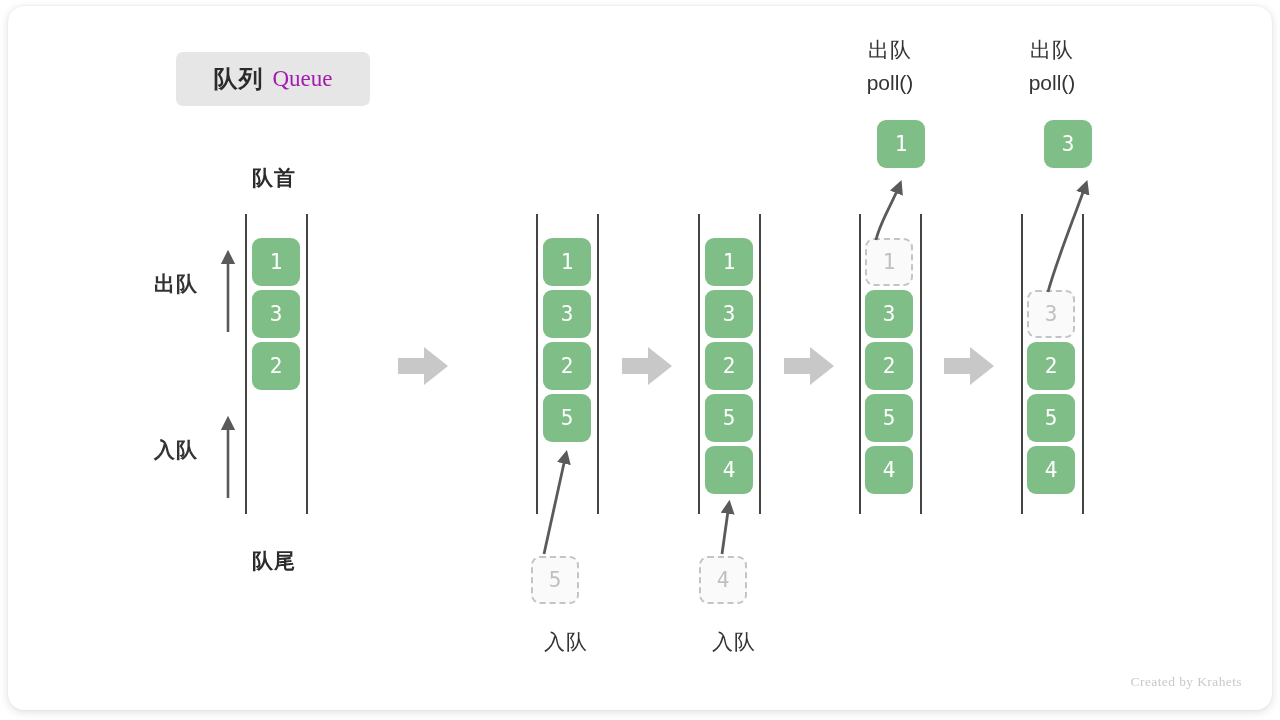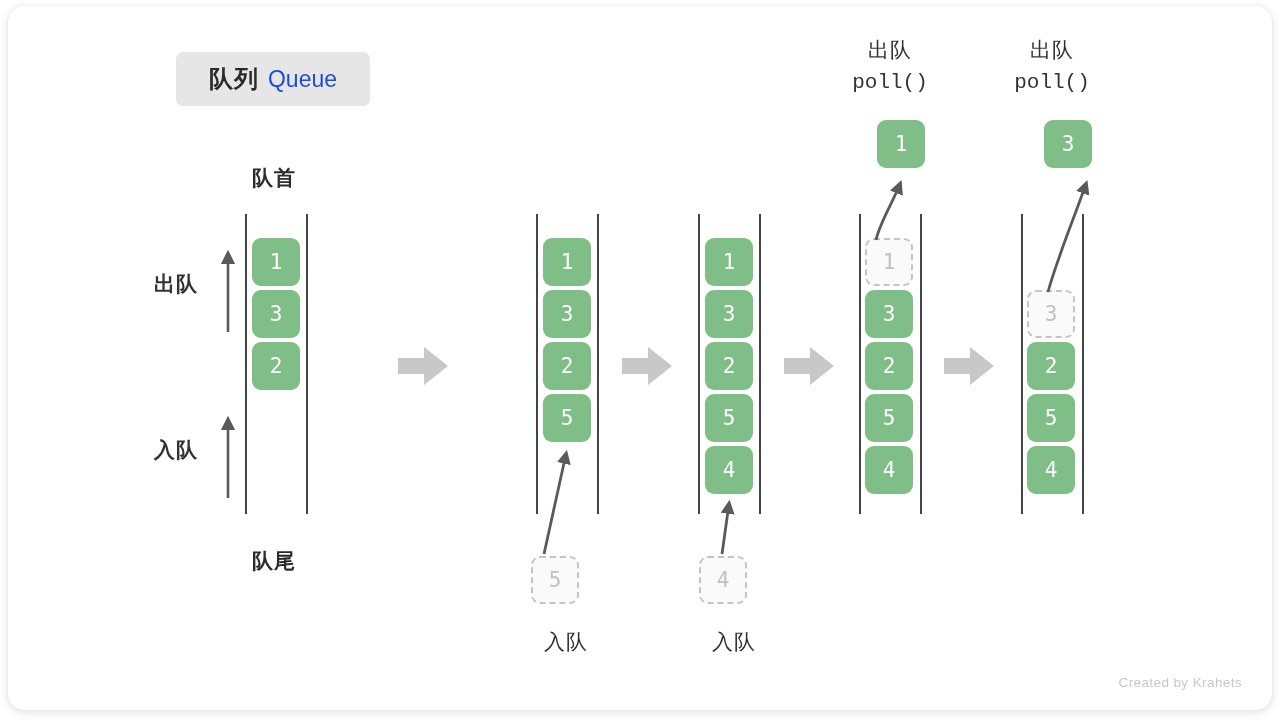--- a/index.html
+++ b/index.html
@@ -40,23 +40,23 @@
     justify-content: center;
     gap: 9px;
   }
   .title-cn {
     font-size: 24px;
     font-weight: bold;
     color: #2b2b2b;
     letter-spacing: 1px;
   }
   .title-en {
-    font-family: Liberation Sans, sans-serif;
+    font-family: Liberation Serif, serif;
     font-size: 23px;
-    color: #1d4ed8;
+    color: #a21caf;
   }
 
   
   .abs { position: absolute; }
 
   .hdr-label {
     font-size: 21px;
     font-weight: bold;
     color: #2b2b2b;
     text-align: center;
@@ -75,21 +75,21 @@
     line-height: 1.55;
     white-space: nowrap;
   }
   .op-cn {
     font-size: 21px;
     color: #333333;
     font-family: "Liberation Sans", sans-serif;
     letter-spacing: 1px;
   }
   .op-code {
-    font-family: Liberation Mono, monospace;
+    font-family: Liberation Sans, sans-serif;
     font-size: 21px;
     color: #333333;
   }
   .op-code .arg { color: #4a9a55; font-weight: bold; }
 
   
   .col { position: absolute; }
   .rail {
     position: absolute;
     width: 1.6px;
@@ -129,21 +129,21 @@
     justify-content: center;
     font-family: "DejaVu Sans Mono", monospace;
     font-size: 21px;
   }
 
   .flowarrow { position: absolute; }
   .credit {
     position: absolute;
     right: 30px;
     bottom: 20px;
-    font-family: Liberation Sans, sans-serif;
+    font-family: Liberation Serif, serif;
     font-size: 13.5px;
     color: #c9c9c9;
     letter-spacing: 0.4px;
   }
   svg { overflow: visible; }
 </style>
 </head>
 <body>
 
 <div id="stage">

